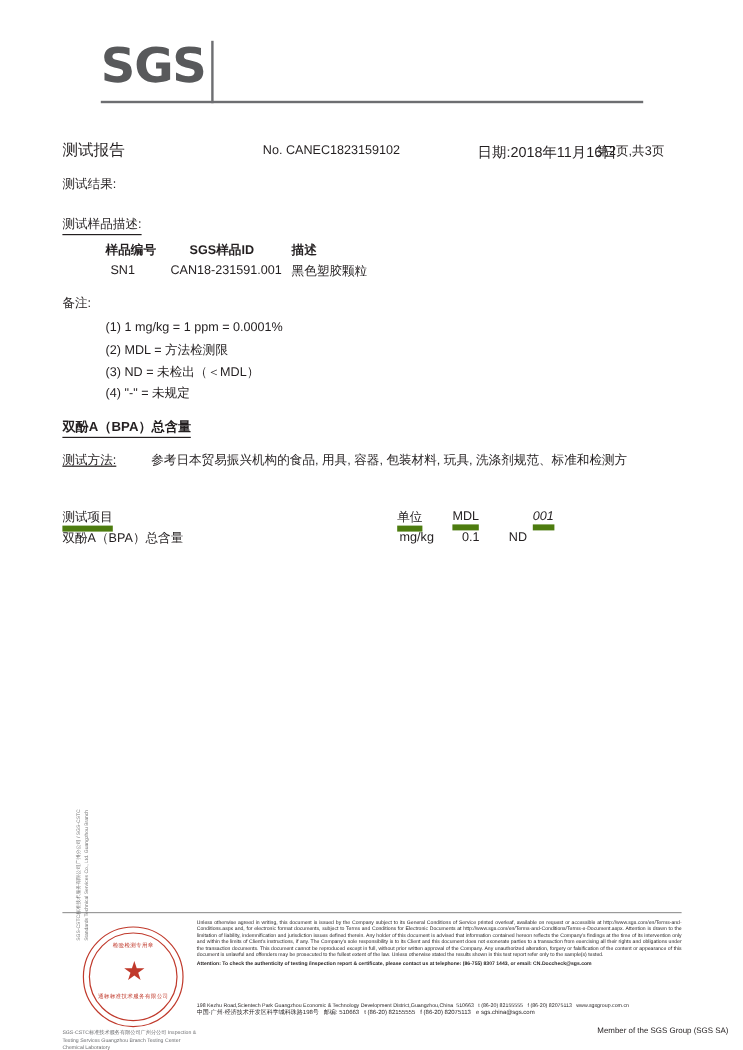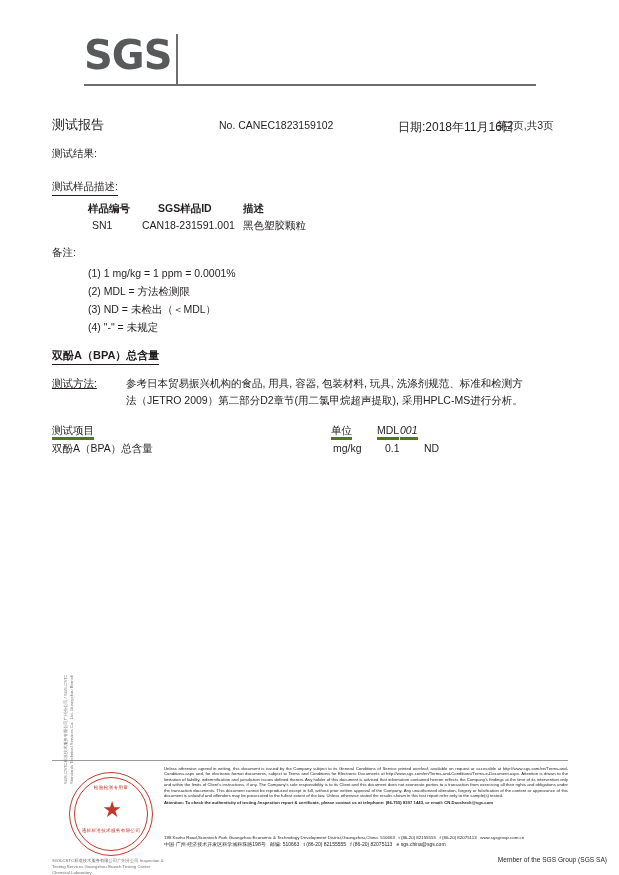--- a/index.html
+++ b/index.html
@@ -147,27 +147,27 @@
   .ml2 { top: 394px; }
 
   
   .res-head {
     position: absolute;
     top: 424px;
     font-size: 10.5px;
     white-space: nowrap;
   }
   .res-head span {
-    border-bottom: 3px solid #4d7c0f;
+    border-bottom: 5px solid #4d7c0f;
     padding-bottom: 1px;
   }
   .rh-item { left: 52px; }
   .rh-unit { left: 331px; text-align: right; }
   .rh-mdl { left: 377px; }
-  .rh-001 { left: 400px; font-style: italic; }
+  .rh-001 { left: 444px; font-style: italic; }
 
   .res-row {
     position: absolute;
     top: 442px;
     font-size: 10.5px;
     white-space: nowrap;
   }
   .rr-item { left: 52px; }
   .rr-unit { left: 333px; }
   .rr-mdl { left: 385px; }
@@ -313,21 +313,20 @@
   <div class="lbl remark-label">备注:</div>
   <div class="lbl remark-item r1">(1) 1 mg/kg = 1 ppm = 0.0001%</div>
   <div class="lbl remark-item r2">(2) MDL = 方法检测限</div>
   <div class="lbl remark-item r3">(3) ND = 未检出（＜MDL）</div>
   <div class="lbl remark-item r4">(4) "-" = 未规定</div>
 
   <div class="section-title">双酚A（BPA）总含量</div>
 
   <div class="lbl method-label">测试方法:</div>
   <div class="method-line ml1">参考日本贸易振兴机构的食品, 用具, 容器, 包装材料, 玩具, 洗涤剂规范、标准和检测方</div>
-  <div class="method-line ml2">法（JETRO 2009）第二部分D2章节(用二氯甲烷超声提取), 采用HPLC-MS进行分析。</div>
 
   <div class="res-head rh-item">
     <span>测试项目</span>
   </div>
   <div class="res-head rh-unit">
     <span>单位</span>
   </div>
   <div class="res-head rh-mdl">
     <span>MDL</span>
   </div>

